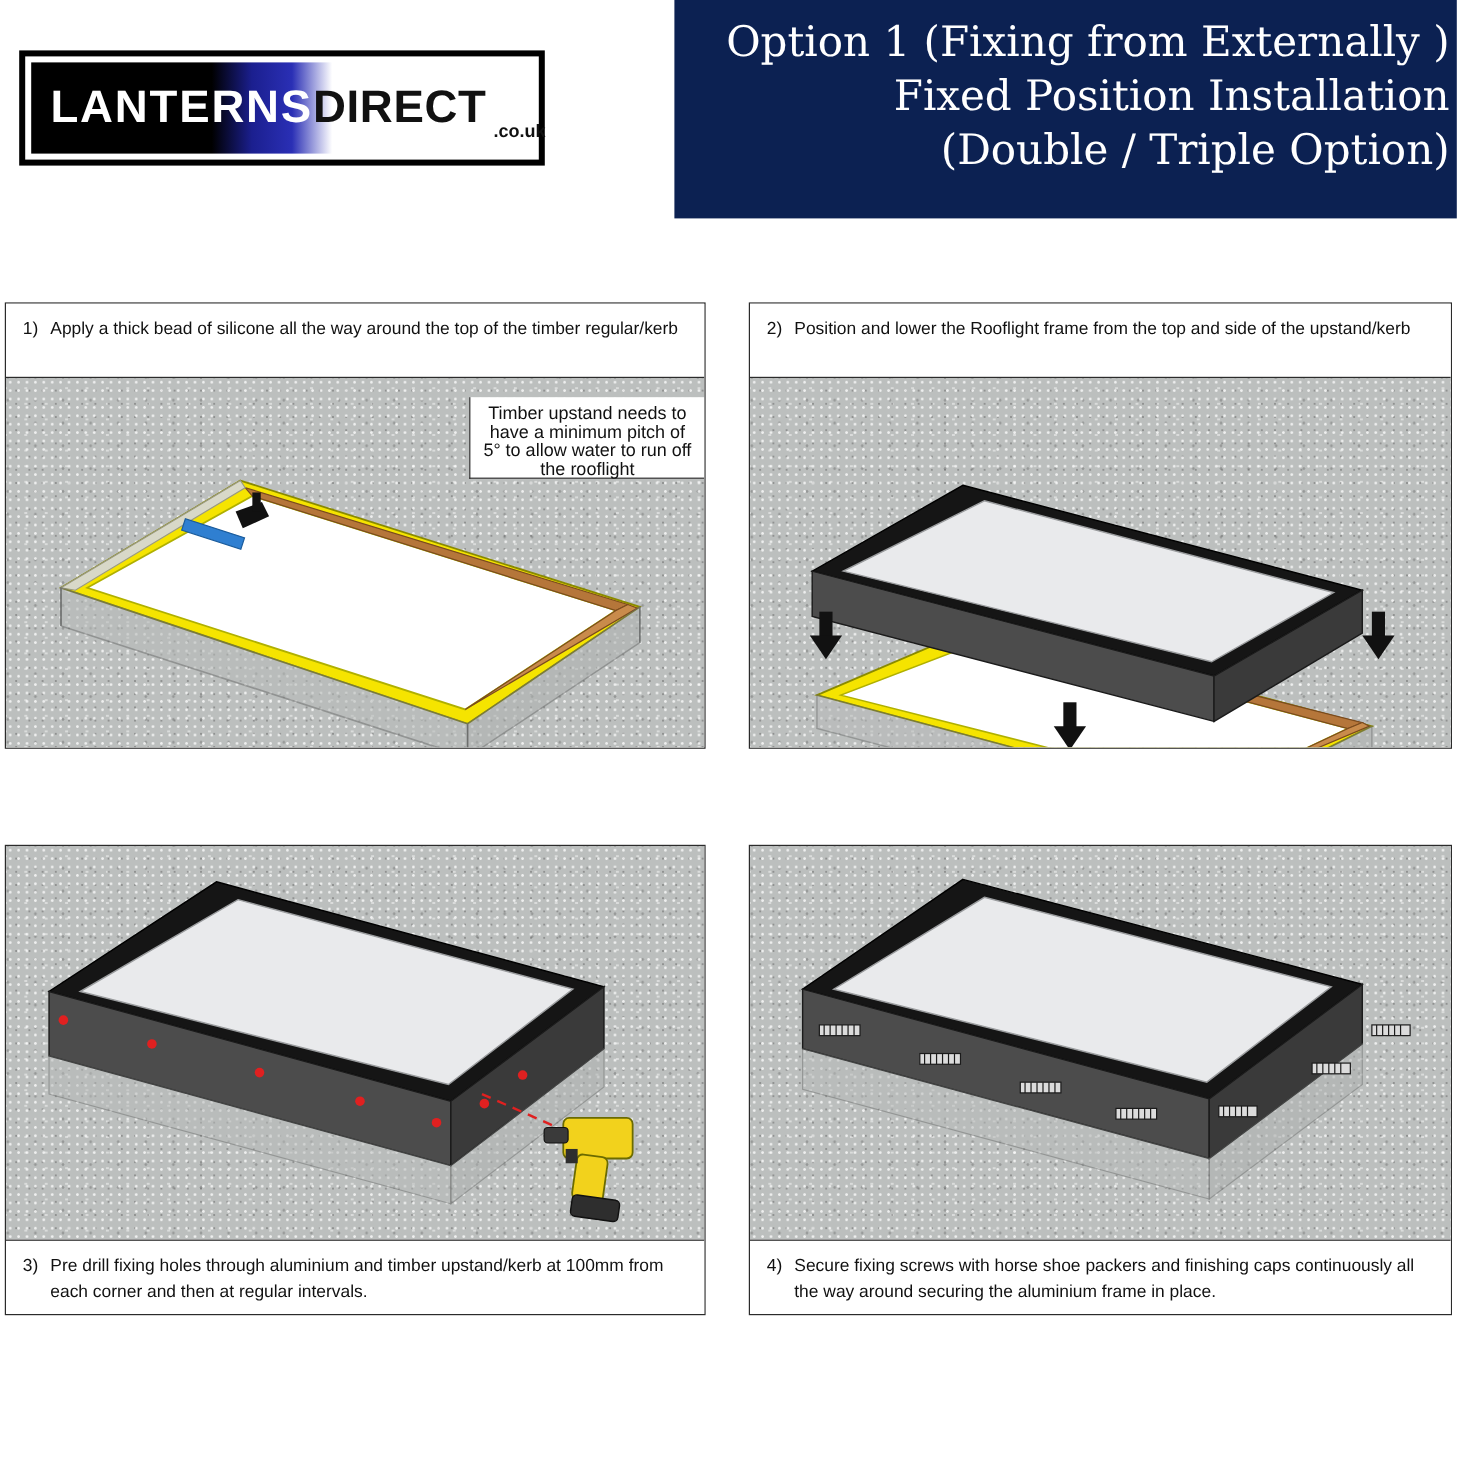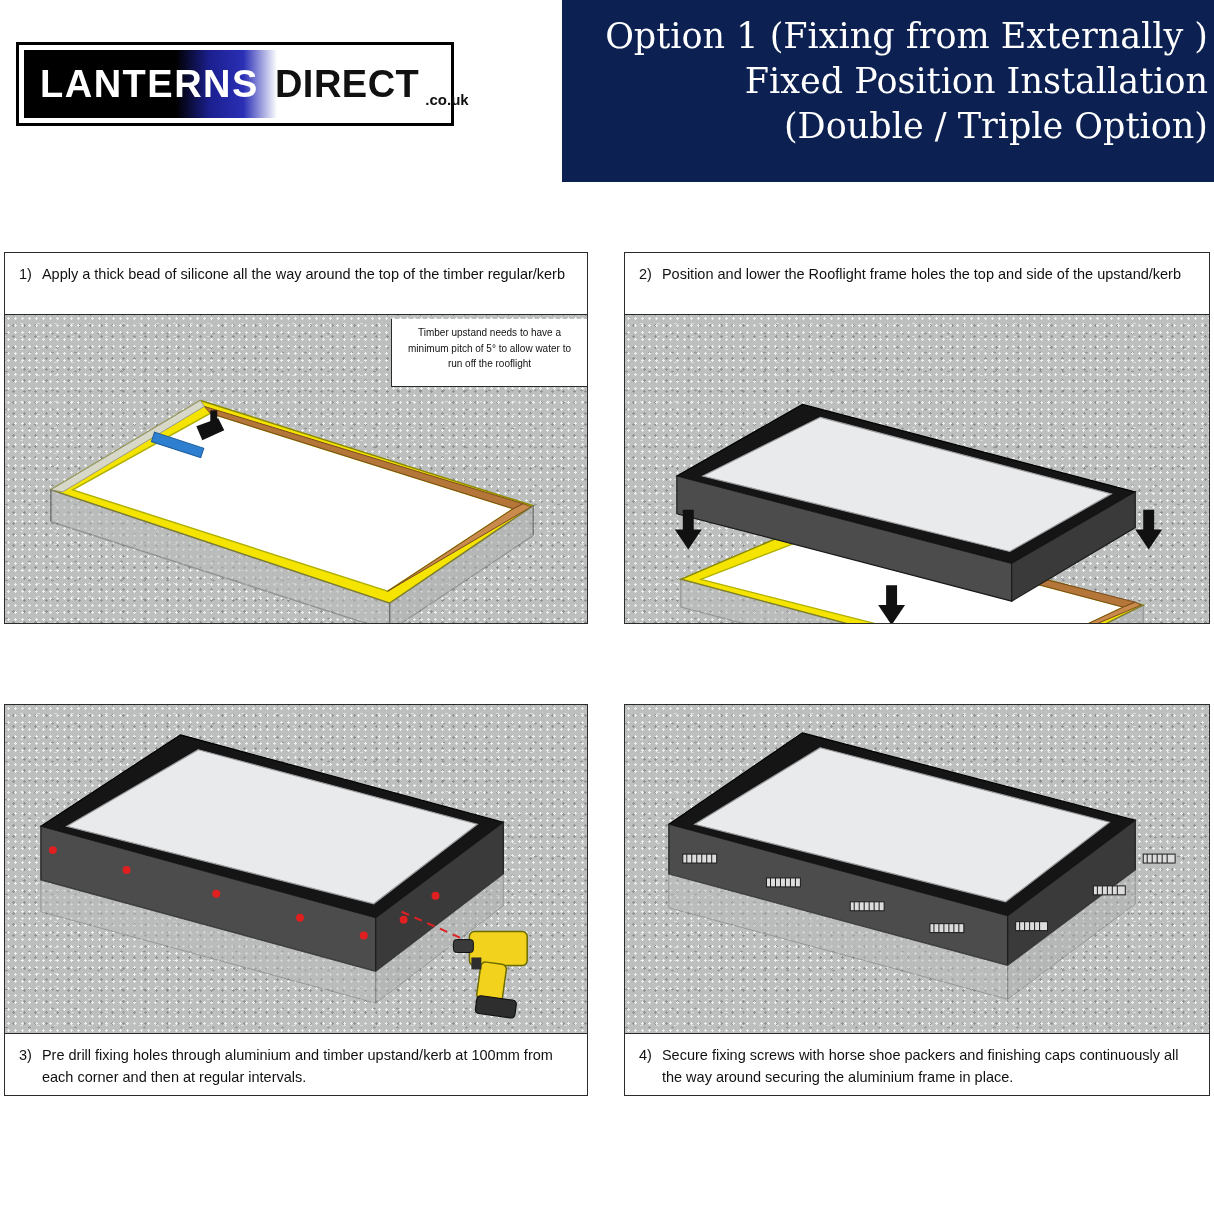--- a/index.html
+++ b/index.html
@@ -20,22 +20,22 @@
     position: absolute;
     left: 0; top: 0;
     width: 1214px;
     height: 182px;
   }
   #logo-box {
     position: absolute;
     left: 16px;
     top: 42px;
     width: 438px;
-    height: 84px;
-    border: 3px solid #000000;
+    height: 96px;
+    border: 5px solid #000000;
     background: #ffffff;
     box-sizing: border-box;
     padding: 5px;
   }
   #logo-inner {
     width: 100%;
     height: 100%;
     background: linear-gradient(90deg, #000000 0%, #000000 36%, #1b1f8f 44%, #2a2fb5 52%, #ffffff 60%, #ffffff 100%);
     display: flex;
     align-items: center;
@@ -46,21 +46,21 @@
     font-size: 38px;
     font-weight: bold;
     letter-spacing: 1.5px;
     margin-left: 16px;
   }
   #logo-direct {
     color: #111111;
     font-size: 38px;
     font-weight: bold;
     letter-spacing: 0.5px;
-    margin-left: 16px;
+    margin-left: 0;
   }
   #logo-couk {
     color: #111111;
     font-size: 15px;
     font-weight: bold;
     margin-left: 6px;
     align-self: flex-end;
     margin-bottom: 10px;
   }
 
@@ -135,30 +135,30 @@
       radial-gradient(rgba(255,255,255,0.45) 1px, transparent 1.3px),
       radial-gradient(rgba(60,60,60,0.30) 1px, transparent 1.4px);
     background-size: 7px 7px, 11px 11px, 17px 13px, 23px 19px;
     background-position: 0 0, 3px 5px, 8px 2px, 13px 9px;
   }
 
   
   #note-box {
     position: absolute;
     right: 0px;
-    top: 4px;
+    top: 16px;
     width: 196px;
     height: 68px;
     background: #ffffff;
     border: 1px solid #2b2b2b;
     border-top: none;
     border-right: none;
     box-sizing: border-box;
     padding: 6px 8px;
-    font-size: 10px;
+    font-size: 15px;
     line-height: 15.5px;
     text-align: center;
     color: #111111;
   }
 
   svg.scene { position: absolute; inset: 0; width: 100%; height: 100%; display: block; }
 </style>
 </head>
 <body>
 
@@ -211,21 +211,21 @@
         <rect x="206" y="96" width="7" height="16" fill="#111111"></rect>
       </g>
     </svg>
     <div id="note-box">Timber upstand needs to have a minimum pitch of 5° to allow water to run off the rooflight</div>
   </div>
 </div>
 
 <div class="panel" id="panel2">
   <div class="caption cap-top">
     <span class="num">2)</span>
-    <span class="txt">Position and lower the Rooflight frame holes the top and side of the upstand/kerb</span>
+    <span class="txt">Position and lower the Rooflight frame from the top and side of the upstand/kerb</span>
   </div>
   <div class="art top-caption">
     <div class="speckle"></div>
     <svg class="scene" viewBox="0 0 586 310" preserveAspectRatio="none">
 
       <g>
         <polygon points="196,206 520,292 392,356 56,266" fill="#f5e400" stroke="#8a8a00" stroke-width="1.5"></polygon>
         <polygon points="206,216 500,294 390,346 76,266" fill="#ffffff" stroke="#b0b000" stroke-width="1.3"></polygon>
         <polygon points="206,216 500,294 512,289 200,210" fill="#b5763a" stroke="#7a4a1e" stroke-width="1"></polygon>
         <polygon points="500,294 512,289 518,292 390,346" fill="#c98b4b" stroke="#7a4a1e" stroke-width="1"></polygon>

